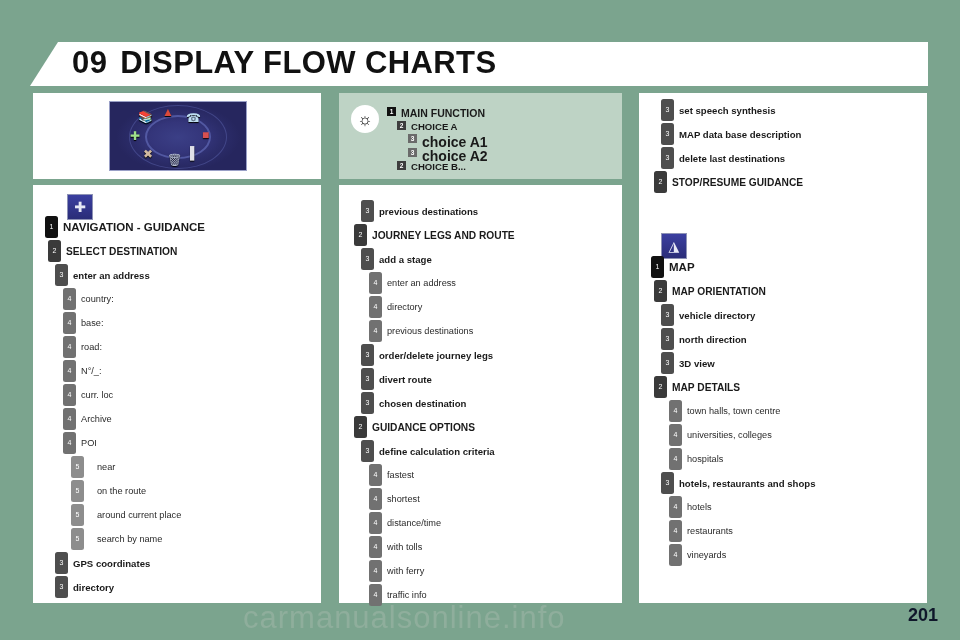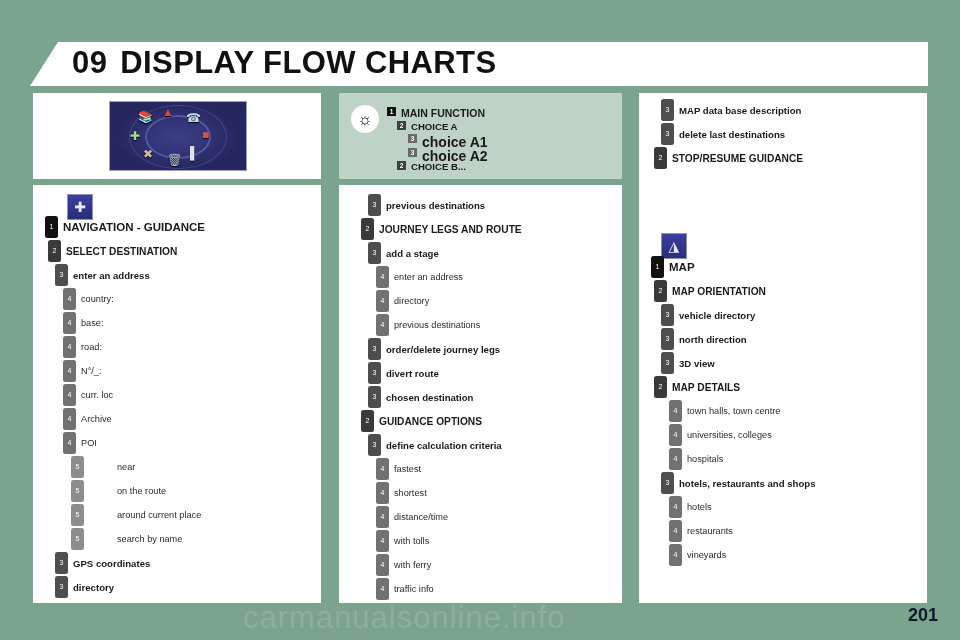--- a/index.html
+++ b/index.html
@@ -101,21 +101,21 @@
   .vbadge.l2{background:#3a3a3a;}
   .vbadge.l3{background:#4e4e4e;}
   .vbadge.l4{background:#717171;}
   .vbadge.l5{background:#8d8d8d;}
   .row .label{white-space:nowrap;color:#1a1a1a;}
 
   .row.l1 .vbadge{left:12px;}  .row.l1 .label{margin-left:30px;font-size:11.5px;font-weight:bold;}
   .row.l2 .vbadge{left:15px;}  .row.l2 .label{margin-left:33px;font-size:10.2px;font-weight:bold;}
   .row.l3 .vbadge{left:22px;}  .row.l3 .label{margin-left:40px;font-size:9.6px;font-weight:bold;}
   .row.l4 .vbadge{left:30px;}  .row.l4 .label{margin-left:48px;font-size:9.2px;font-weight:normal;color:#2a2a2a;}
-  .row.l5 .vbadge{left:38px;}  .row.l5 .label{margin-left:84px;font-size:9.2px;font-weight:normal;color:#2a2a2a;}
+  .row.l5 .vbadge{left:38px;}  .row.l5 .label{margin-left:64px;font-size:9.2px;font-weight:normal;color:#2a2a2a;}
 
   
   .sect-icon{
     position:absolute;width:24px;height:24px;border:1px solid #8d92b5;
     background:linear-gradient(#3b3fa0,#2a2d78);
     display:flex;align-items:center;justify-content:center;
     font-size:14px;color:#e6e8f5;
   }
 
   
@@ -244,21 +244,21 @@
         <span class="label">GPS coordinates</span>
       </div>
       <div class="row l3">
         <span class="vbadge l3">3</span>
         <span class="label">directory</span>
       </div>
     </div>
 </div>
 
 <div class="panel" id="panel-middle">
-  <div class="flow" id="flow-middle" style="top:8px;padding-left:7px;">
+  <div class="flow" id="flow-middle" style="top:14px;">
       <div class="row l3">
         <span class="vbadge l3">3</span>
         <span class="label">previous destinations</span>
       </div>
       <div class="row l2">
         <span class="vbadge l2">2</span>
         <span class="label">JOURNEY LEGS AND ROUTE</span>
       </div>
       <div class="row l3">
         <span class="vbadge l3">3</span>
@@ -318,20 +318,24 @@
       </div>
       <div class="row l4">
         <span class="vbadge l4">4</span>
         <span class="label">traffic info</span>
       </div>
     </div>
 </div>
 
 <div class="panel" id="panel-right">
   <div class="flow" id="flow-right-top" style="top:5px;">
+      <div class="row l3">
+        <span class="vbadge l3">3</span>
+        <span class="label">set speech synthesis</span>
+      </div>
       <div class="row l3">
         <span class="vbadge l3">3</span>
         <span class="label">MAP data base description</span>
       </div>
       <div class="row l3">
         <span class="vbadge l3">3</span>
         <span class="label">delete last destinations</span>
       </div>
       <div class="row l2">
         <span class="vbadge l2">2</span>

